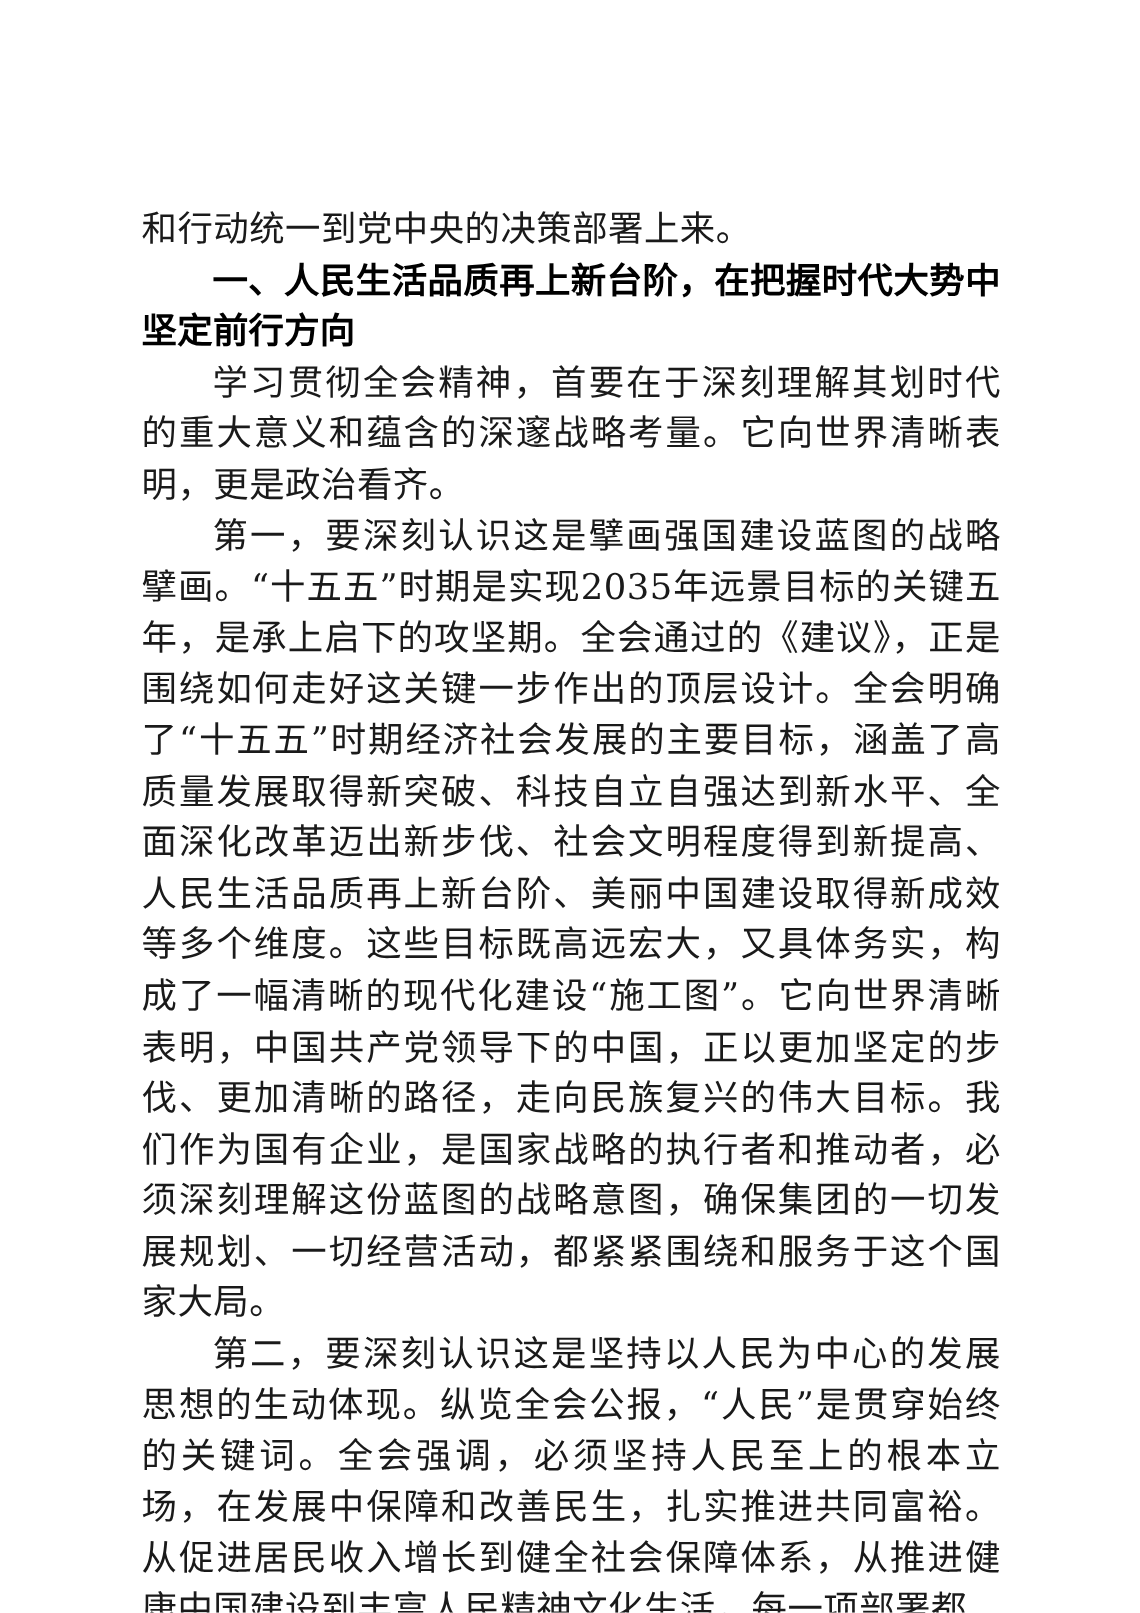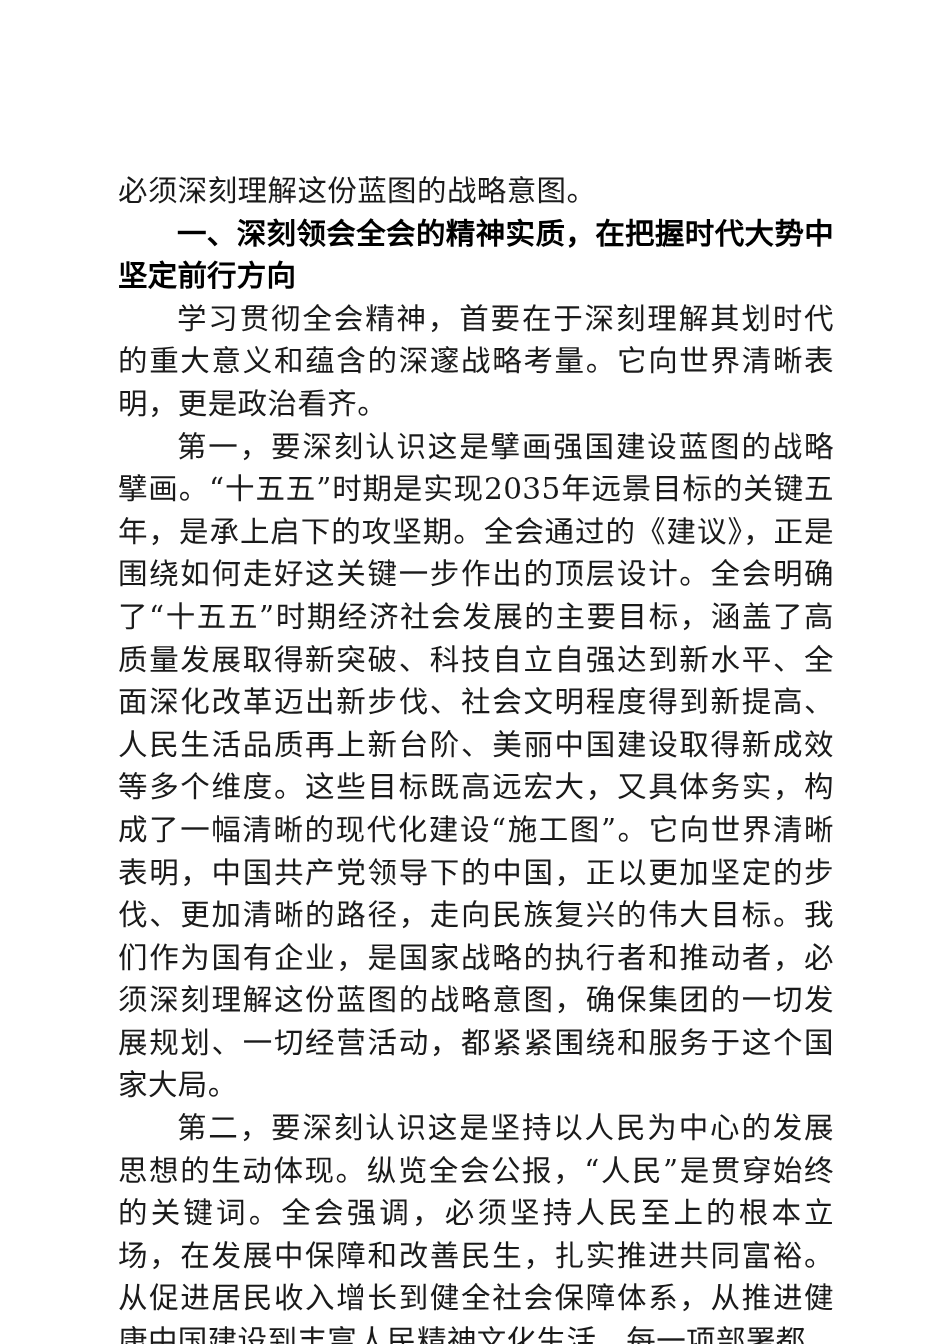--- a/index.html
+++ b/index.html
@@ -59,23 +59,23 @@
     margin: 0;
     letter-spacing: 0.2px;
   }
 </style>
 </head>
 <body>
 
 <div class="page">
   <div class="doc-body">
 
-    <p class="para no-indent">必须深刻理解这份蓝图的战略意图。</p>
+    <p class="para no-indent">和行动统一到党中央的决策部署上来。</p>
 
-    <p class="heading">一、深刻领会全会的精神实质，在把握时代大势中坚定前行方向</p>
+    <p class="heading">一、人民生活品质再上新台阶，在把握时代大势中坚定前行方向</p>
 
     <p class="para">学习贯彻全会精神，首要在于深刻理解其划时代的重大意义和蕴含的深邃战略考量。它向世界清晰表明，更是政治看齐。</p>
 
     <p class="para">第一，要深刻认识这是擘画强国建设蓝图的战略擘画。“十五五”时期是实现2035年远景目标的关键五年，是承上启下的攻坚期。全会通过的《建议》，正是围绕如何走好这关键一步作出的顶层设计。全会明确了“十五五”时期经济社会发展的主要目标，涵盖了高质量发展取得新突破、科技自立自强达到新水平、全面深化改革迈出新步伐、社会文明程度得到新提高、人民生活品质再上新台阶、美丽中国建设取得新成效等多个维度。这些目标既高远宏大，又具体务实，构成了一幅清晰的现代化建设“施工图”。它向世界清晰表明，中国共产党领导下的中国，正以更加坚定的步伐、更加清晰的路径，走向民族复兴的伟大目标。我们作为国有企业，是国家战略的执行者和推动者，必须深刻理解这份蓝图的战略意图，确保集团的一切发展规划、一切经营活动，都紧紧围绕和服务于这个国家大局。</p>
 
     <p class="para">第二，要深刻认识这是坚持以人民为中心的发展思想的生动体现。纵览全会公报，“人民”是贯穿始终的关键词。全会强调，必须坚持人民至上的根本立场，在发展中保障和改善民生，扎实推进共同富裕。从促进居民收入增长到健全社会保障体系，从推进健康中国建设到丰富人民精神文化生活，每一项部署都</p>
 
   </div>
 </div>
 

